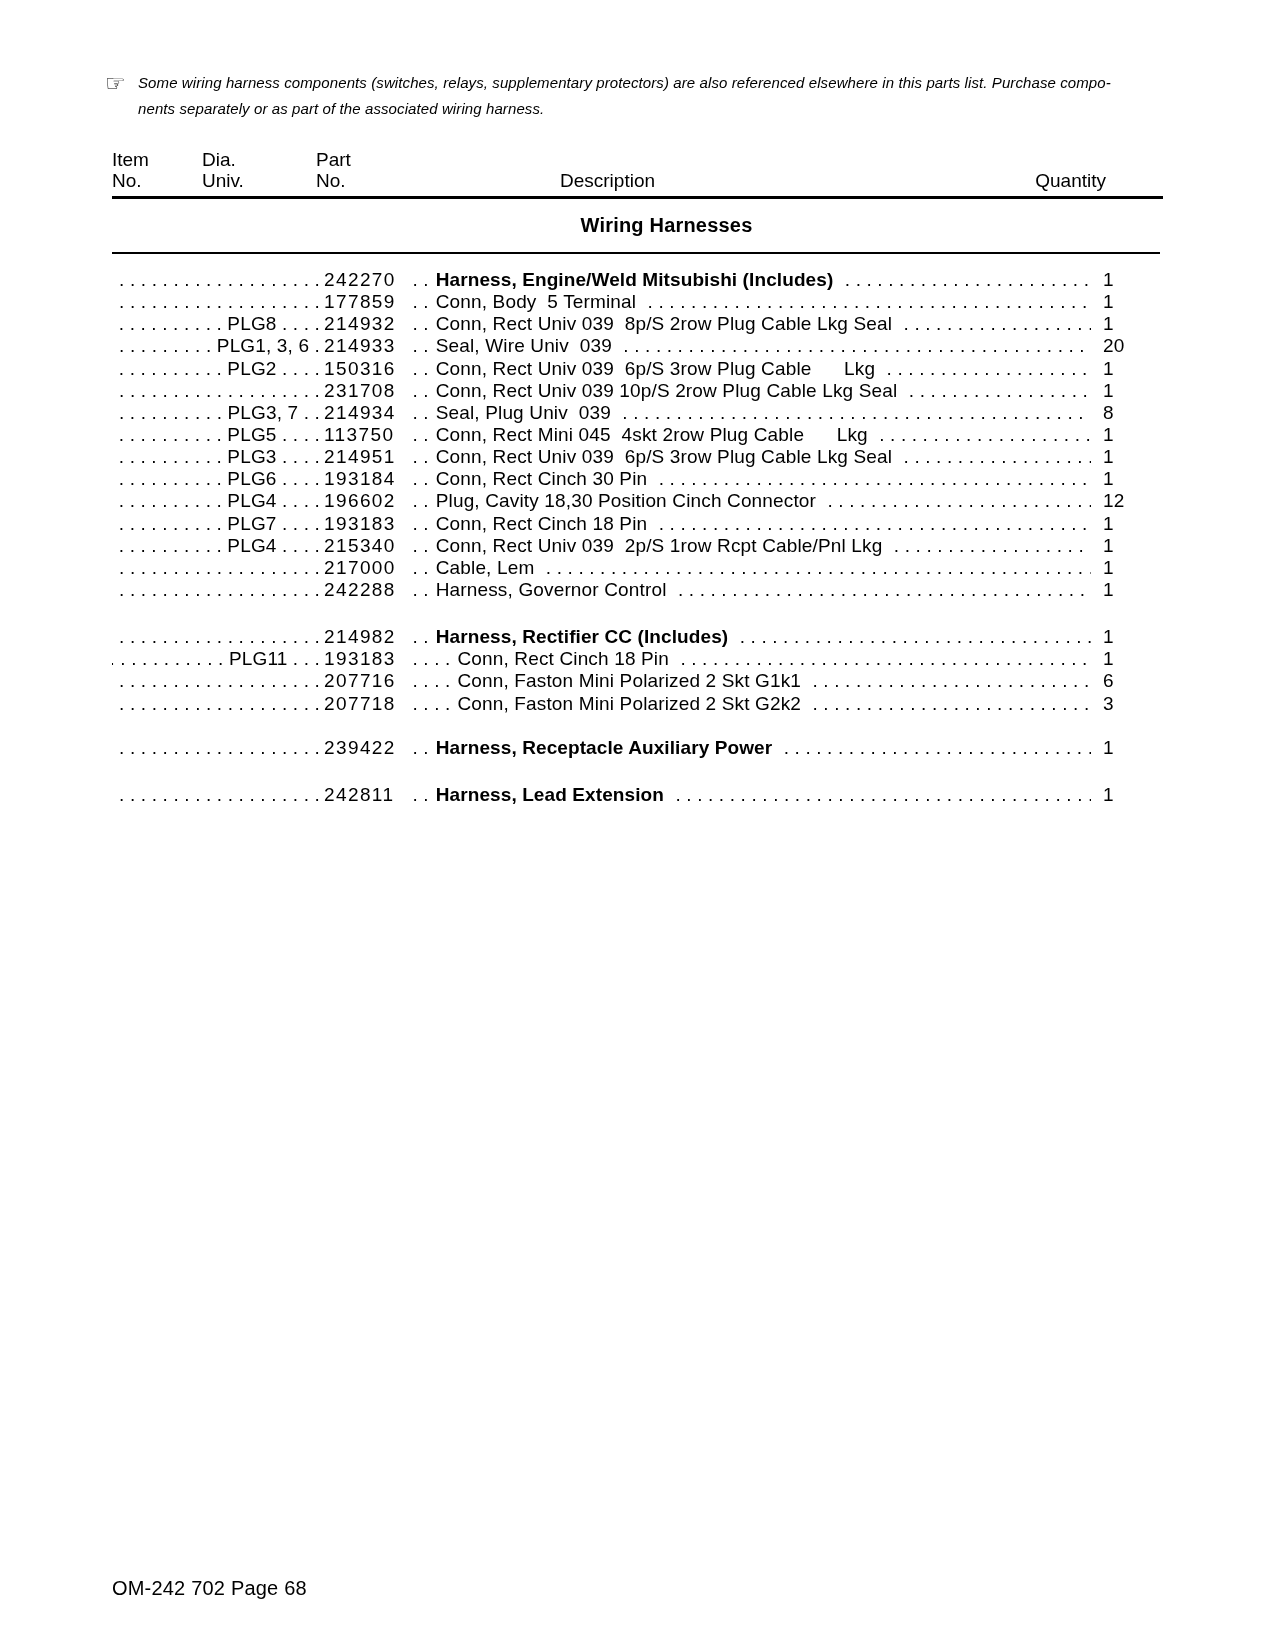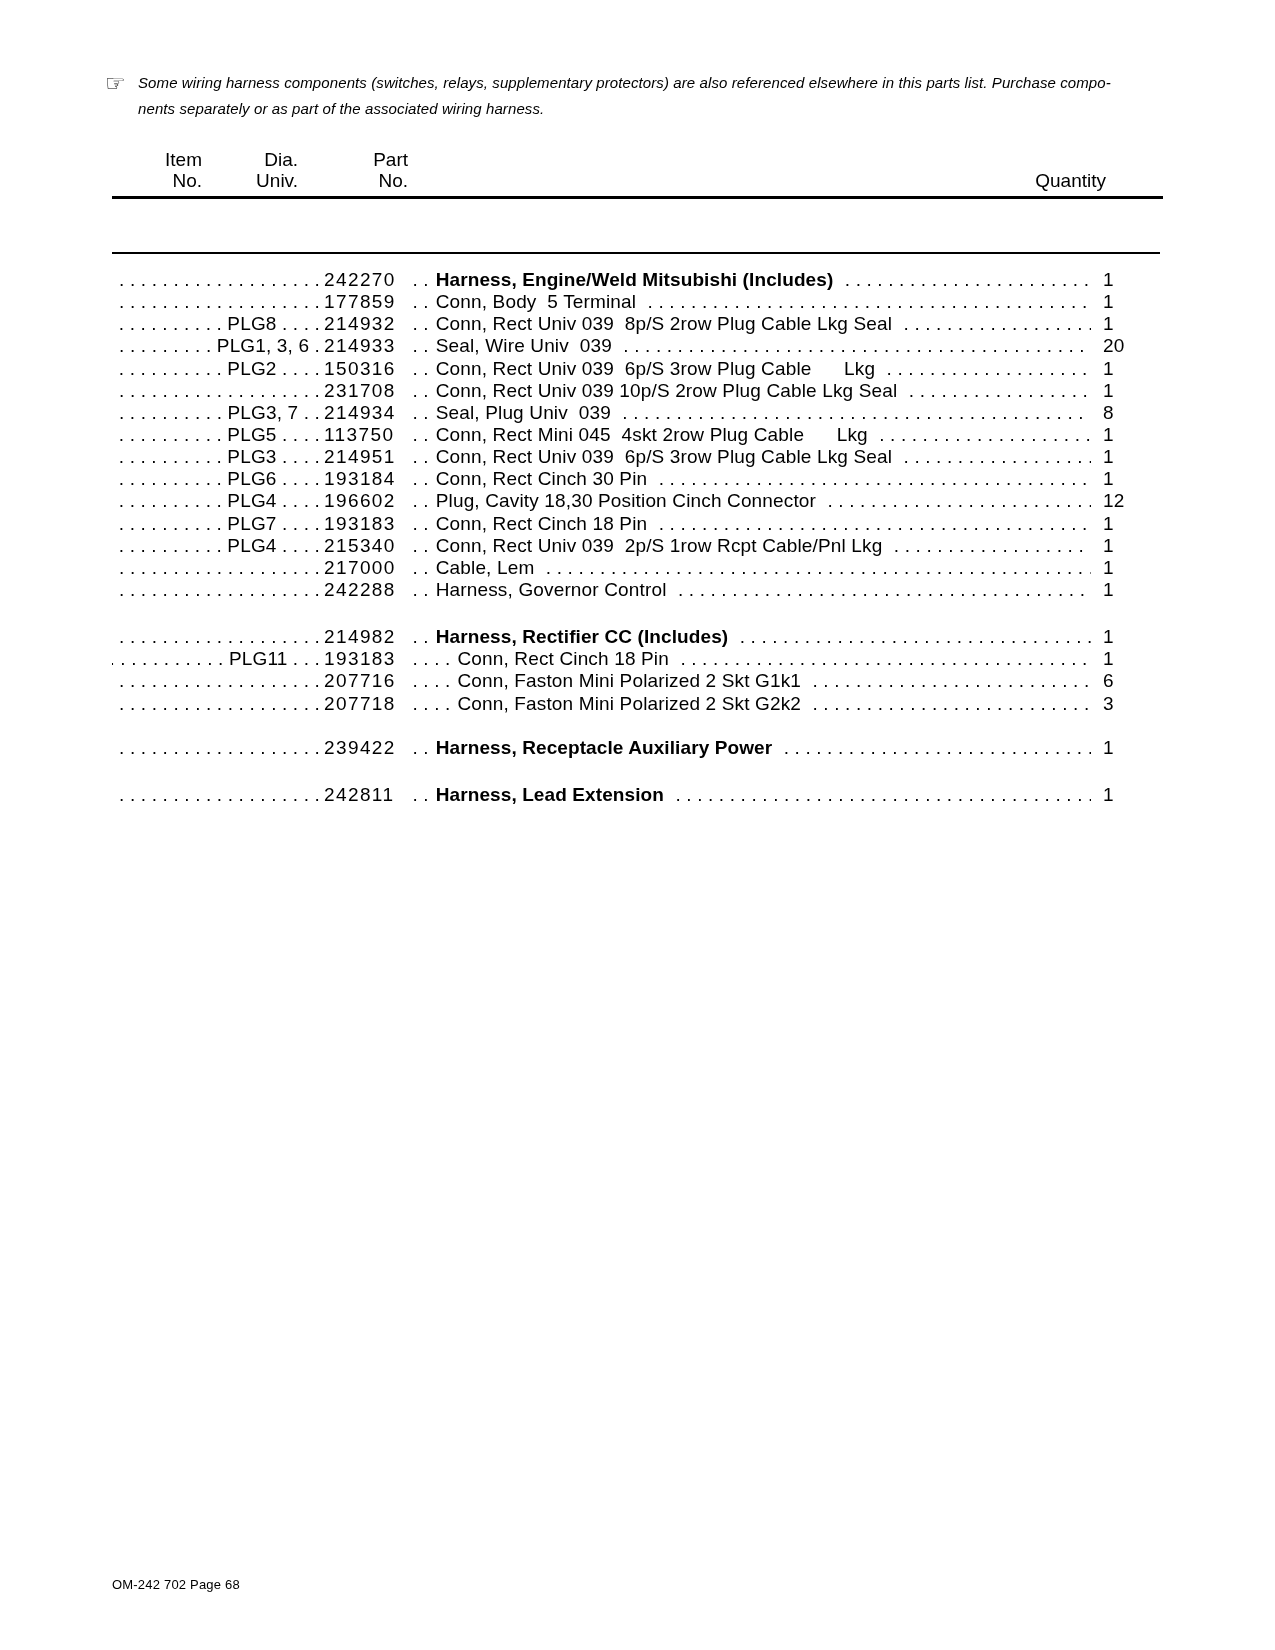--- a/index.html
+++ b/index.html
@@ -28,21 +28,21 @@
     flex: none;
   }
   .note .ntext {
     font-style: italic;
     font-size: 15px;
     line-height: 26px;
     white-space: pre-line;
     letter-spacing: 0.1px;
   }
   
-  .colhead { position: absolute; top: 149px; text-align: right; font-size: 19px; line-height: 21px; }
+  .colhead { position: absolute; top: 149px; text-align: left; font-size: 19px; line-height: 21px; }
   .ch-item { left: 112px; width: 90px; }
   .ch-dia  { left: 202px; width: 96px; }
   .ch-part { left: 316px; width: 92px; }
   .ch-desc { left: 560px; width: 300px; padding-top: 21px; }
   .ch-qty  { left: 966px; width: 140px; text-align: right; padding-top: 21px; }
   .rule-thick { position: absolute; left: 112px; top: 196px; width: 1051px; height: 3px; background: #000; }
   .rule-thin  { position: absolute; left: 112px; top: 252px; width: 1048px; height: 1.6px; background: #000; }
   .section-title {
     position: absolute; left: 112px; top: 214px; width: 1051px;
     text-align: center; text-indent: 58px;
@@ -62,44 +62,46 @@
   .lz span { flex: none; }
   .part { flex: none; width: 83px; text-align: left; letter-spacing: 1.4px; }
   .sep  { flex: none; }
   .desc { flex: none; padding-left: 7px; }
   .desc.b { font-weight: 700; letter-spacing: 0.1px; }
   .rfill { flex: 1 1 0; overflow: hidden; padding-left: 6px; }
   .qty { flex: none; width: 34px; padding-left: 12px; overflow: visible; }
   
   .footer {
     position: absolute; left: 112px; top: 1577px;
-    font-size: 13px; letter-spacing: 0.2px;
+    font-size: 20px; letter-spacing: 0.2px;
   }
 </style>
 </head>
 <body>
 
 <div class="page">
 
   <div class="note">
     <span class="hand">☞</span>
     <span class="ntext">Some wiring harness components (switches, relays, supplementary protectors) are also referenced elsewhere in this parts list. Purchase compo-
 nents separately or as part of the associated wiring harness.</span>
   </div>
 
   <div class="colhead ch-item" style="white-space:pre-line;">Item
 No.</div>
   <div class="colhead ch-dia" style="white-space:pre-line;">Dia.
 Univ.</div>
   <div class="colhead ch-part" style="white-space:pre-line;">Part
 No.</div>
+  <div class="colhead ch-desc">Description</div>
   <div class="colhead ch-qty">Quantity</div>
 
   <div class="rule-thick"></div>
 
+  <div class="section-title">Wiring Harnesses</div>
 
   <div class="rule-thin"></div>
 
   <div class="rows" id="rows">
       <div class="prow"><span class="lz"><span> . . . . . . . . . . . . . . . . . . . . . . . . . . . . . . . . . . . . . . . . . . . . . . . . . . . . . . . . . . . .</span></span><span class="part">242270</span><span class="sep"> . .</span><span class="desc b">Harness, Engine/Weld Mitsubishi (Includes)</span><span class="rfill"> . . . . . . . . . . . . . . . . . . . . . . . . . . . . . . . . . . . . . . . . . . . . . . . . . . . . . . . . . . . . . . . . . . . . . . . . . . . . . . . . . . . . . . . . . .</span><span class="qty">1</span></div>
       <div class="prow"><span class="lz"><span> . . . . . . . . . . . . . . . . . . . . . . . . . . . . . . . . . . . . . . . . . . . . . . . . . . . . . . . . . . . .</span></span><span class="part">177859</span><span class="sep"> . .</span><span class="desc">Conn, Body  5 Terminal</span><span class="rfill"> . . . . . . . . . . . . . . . . . . . . . . . . . . . . . . . . . . . . . . . . . . . . . . . . . . . . . . . . . . . . . . . . . . . . . . . . . . . . . . . . . . . . . . . . . .</span><span class="qty">1</span></div>
       <div class="prow"><span class="lz"><span> . . . . . . . . . . . . . . . . . . . . . . . . . . . . . . . . . . . . . . . . . . . . . . . . . . . . . . . . . . . .</span><span> PLG8</span><span> . . . .</span></span><span class="part">214932</span><span class="sep"> . .</span><span class="desc">Conn, Rect Univ 039  8p/S 2row Plug Cable Lkg Seal</span><span class="rfill"> . . . . . . . . . . . . . . . . . . . . . . . . . . . . . . . . . . . . . . . . . . . . . . . . . . . . . . . . . . . . . . . . . . . . . . . . . . . . . . . . . . . . . . . . . .</span><span class="qty">1</span></div>
       <div class="prow"><span class="lz"><span> . . . . . . . . . . . . . . . . . . . . . . . . . . . . . . . . . . . . . . . . . . . . . . . . . . . . . . . . . . . .</span><span> PLG1, 3, 6</span><span> .</span></span><span class="part">214933</span><span class="sep"> . .</span><span class="desc">Seal, Wire Univ  039</span><span class="rfill"> . . . . . . . . . . . . . . . . . . . . . . . . . . . . . . . . . . . . . . . . . . . . . . . . . . . . . . . . . . . . . . . . . . . . . . . . . . . . . . . . . . . . . . . . . .</span><span class="qty">20</span></div>
       <div class="prow"><span class="lz"><span> . . . . . . . . . . . . . . . . . . . . . . . . . . . . . . . . . . . . . . . . . . . . . . . . . . . . . . . . . . . .</span><span> PLG2</span><span> . . . .</span></span><span class="part">150316</span><span class="sep"> . .</span><span class="desc">Conn, Rect Univ 039  6p/S 3row Plug Cable      Lkg</span><span class="rfill"> . . . . . . . . . . . . . . . . . . . . . . . . . . . . . . . . . . . . . . . . . . . . . . . . . . . . . . . . . . . . . . . . . . . . . . . . . . . . . . . . . . . . . . . . . .</span><span class="qty">1</span></div>
       <div class="prow"><span class="lz"><span> . . . . . . . . . . . . . . . . . . . . . . . . . . . . . . . . . . . . . . . . . . . . . . . . . . . . . . . . . . . .</span></span><span class="part">231708</span><span class="sep"> . .</span><span class="desc">Conn, Rect Univ 039 10p/S 2row Plug Cable Lkg Seal</span><span class="rfill"> . . . . . . . . . . . . . . . . . . . . . . . . . . . . . . . . . . . . . . . . . . . . . . . . . . . . . . . . . . . . . . . . . . . . . . . . . . . . . . . . . . . . . . . . . .</span><span class="qty">1</span></div>

